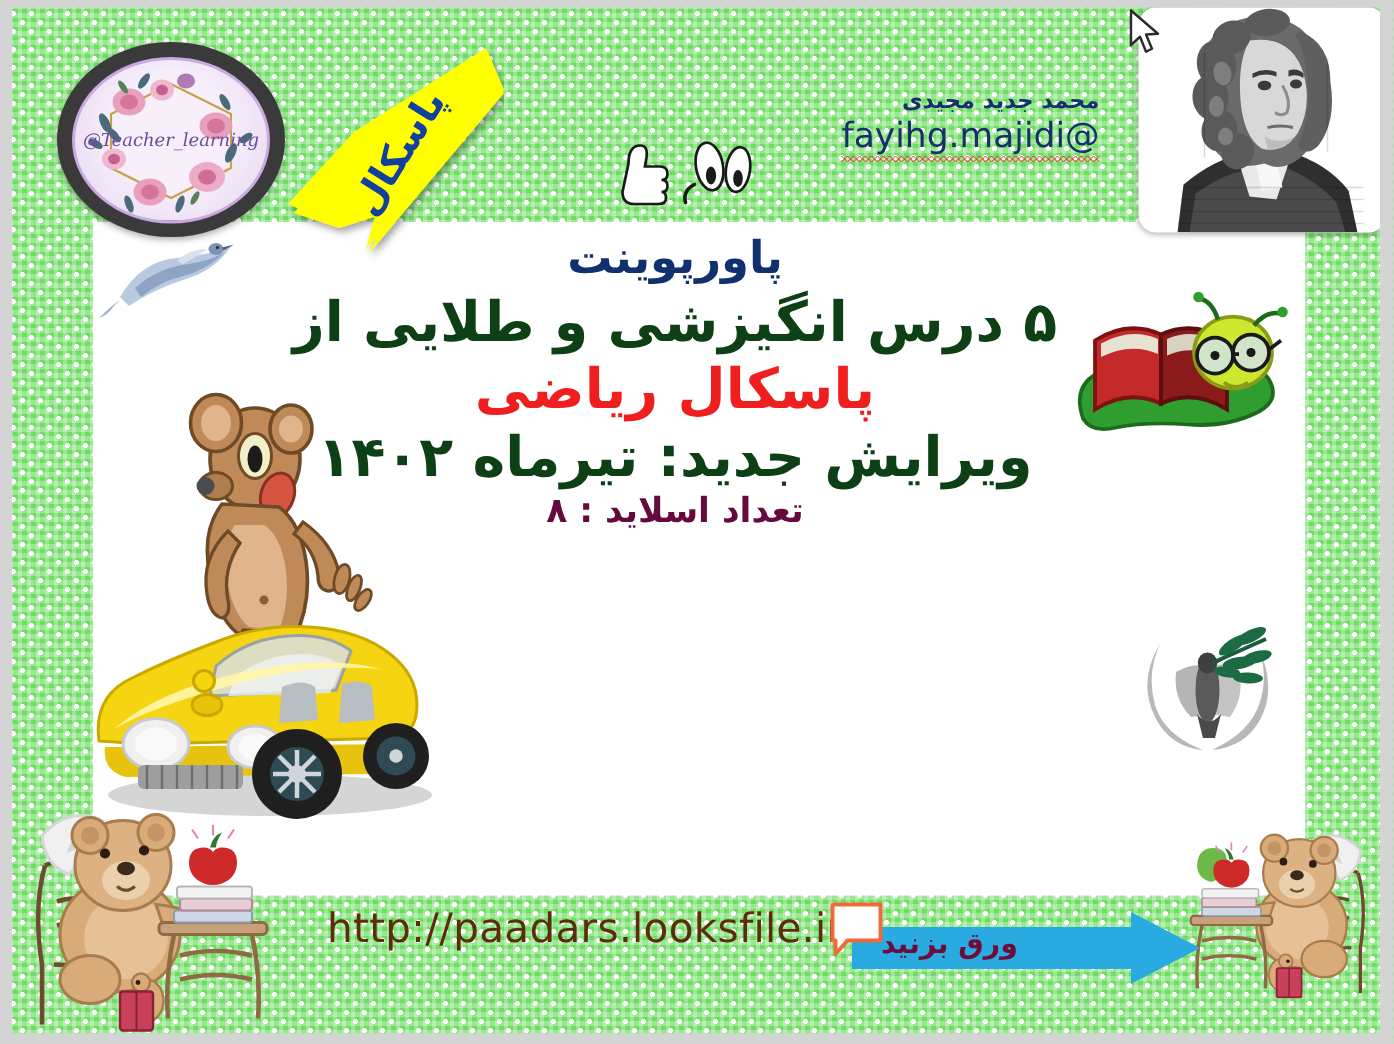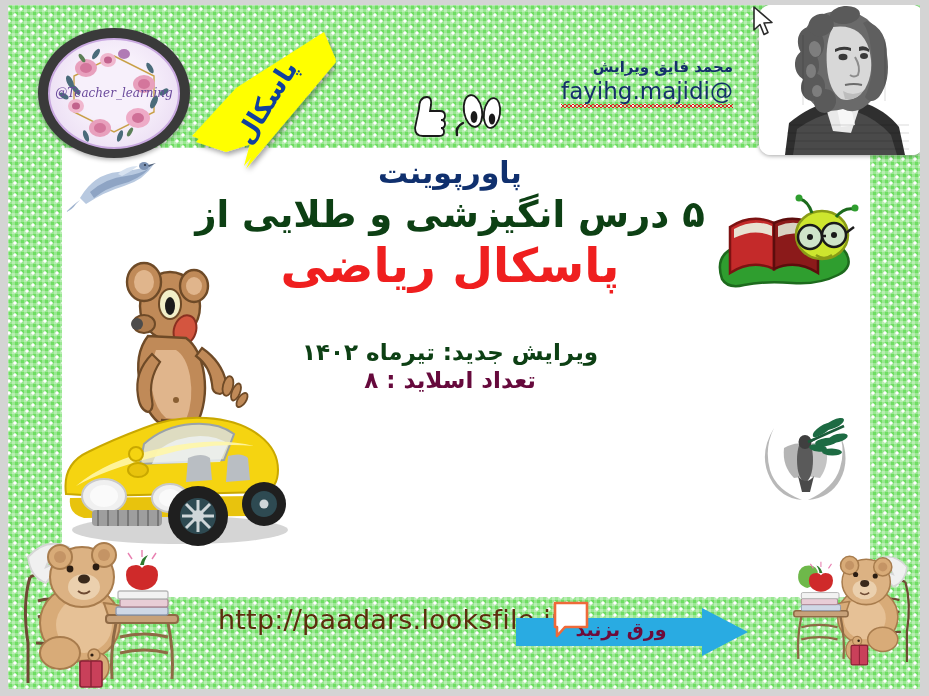--- a/index.html
+++ b/index.html
@@ -35,23 +35,23 @@
   
   #title-block{
     position:absolute;left:150px;top:155px;width:600px;
     z-index:20;direction:rtl;text-align:center;
     font-family:"DejaVu Sans","Liberation Sans",sans-serif;
     font-weight:bold;line-height:1.22;
   }
   .tl{display:block;white-space:nowrap;}
   .l1{font-size:30px;color:#10306e;letter-spacing:0px;}
   .l2{font-size:37px;color:#0d4014;}
-  .l3{font-size:47px;color:#ef1f1f;}
+  .l3{font-size:37px;color:#ef1f1f;}
   .l4{font-size:32px;color:#ef1f1f;}
-  .l5{font-size:23px;color:#0d4014;margin-top:44px;}
+  .l5{font-size:37px;color:#0d4014;}
   .l6{font-size:23px;color:#66093c;}
 
   
   #author-box{position:absolute;right:196px;top:58px;z-index:30;text-align:right;direction:rtl;}
   #author-name{font-size:15px;color:#16306b;font-weight:600;letter-spacing:.3px;}
   #author-mail{
     font-size:23px;color:#16306b;direction:ltr;text-align:right;margin-top:2px;
     text-decoration:underline;text-decoration-color:#16306b;
   }
   .sq{
@@ -117,21 +117,21 @@
   #dove{left:760px;top:412px;width:90px;height:92px;}
   #thumbs{left:405px;top:85px;width:105px;height:60px;z-index:30;}
   #bear-left{left:8px;top:525px;width:175px;height:165px;z-index:50;}
   #bear-right{left:790px;top:520px;width:132px;height:170px;z-index:50;}
 
   
   #url-text{
     position:absolute;left:218px;top:604px;font-size:27px;color:#5c2d0d;
     z-index:55;letter-spacing:.2px;
   }
-  #next-arrow{position:absolute;left:516px;top:608px;width:232px;height:48px;z-index:55;}
+  #next-arrow{position:absolute;left:528px;top:608px;width:232px;height:48px;z-index:55;padding-left:40px;}
   #next-arrow-text{
     position:absolute;left:20px;top:10px;width:170px;text-align:center;
     direction:rtl;font-size:19px;font-weight:bold;color:#6d0b3a;z-index:3;
     white-space:nowrap;
   }
   #speech-bubble{position:absolute;left:552px;top:600px;width:38px;height:40px;z-index:57;}
 </style>
 </head>
 <body>
 
@@ -190,21 +190,21 @@
       </defs>
       <g filter="url(#rs)">
         <path d="M138 10 L150 38 L60 145 L72 118 L40 128 L10 118 L52 70 Z" fill="#ffff00"></path>
         <path d="M138 8 L150 36 L58 142 L66 112 L34 124 L6 112 L50 64 Z" fill="#ffff00"></path>
       </g>
     </svg>
     <div id="ribbon-text">پاسکال</div>
   </div>
 
   <div id="author-box">
-    <div id="author-name">محمد فایق ویرایش</div>
+    <div id="author-name">محمد جدید مجیدی</div>
     <div id="author-mail"><span class="sq">fayihg.majidi@</span></div>
   </div>
 
   <div id="pascal-frame">
     <svg id="pascal-img" viewBox="0 0 165 150">
       <rect width="165" height="150" fill="#ffffff"></rect>
       <g>
 
         <path d="M26 150 L30 118 Q52 100 70 98 L100 96 Q126 104 140 122 L146 150 Z" fill="#2f2f2f"></path>
         <path d="M34 150 L38 124 Q58 110 74 108 L96 106 Q118 114 132 130 L138 150 Z" fill="#4a4a4a"></path>

